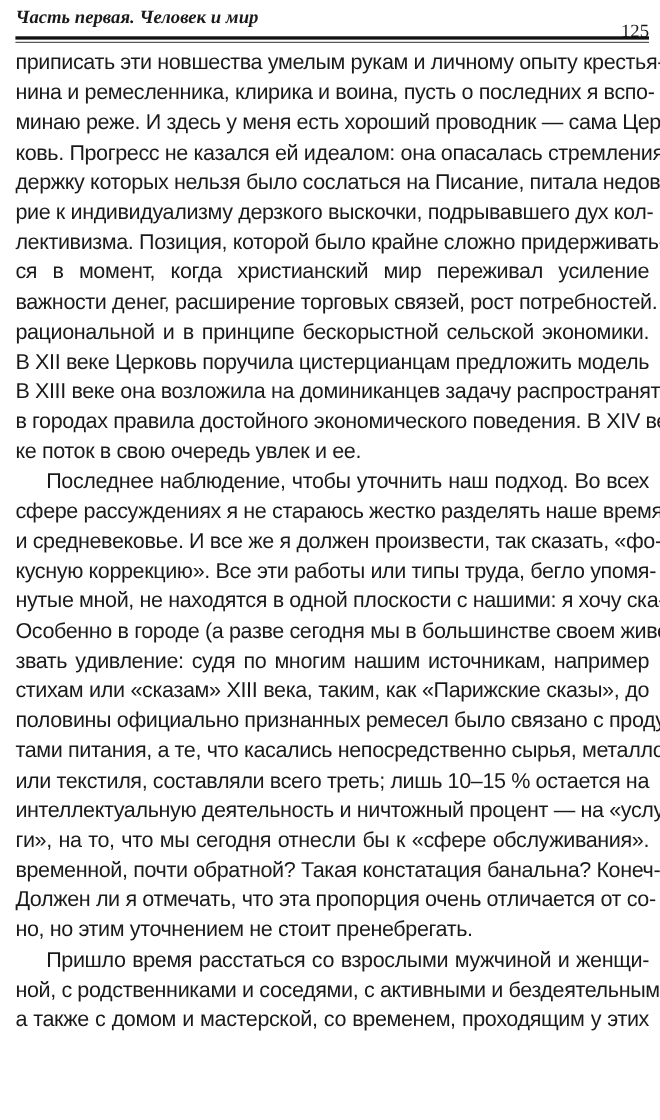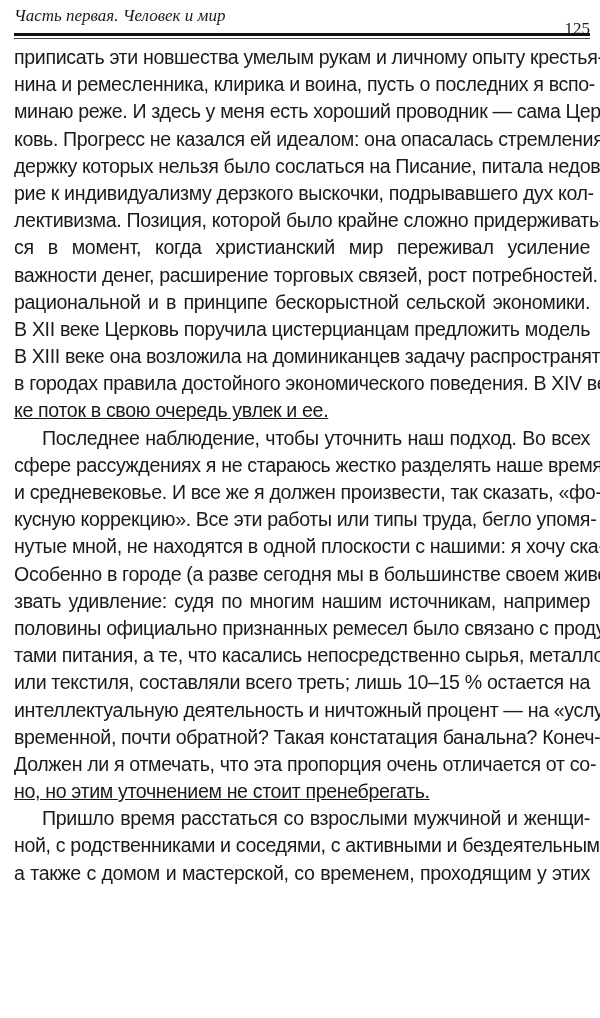--- a/index.html
+++ b/index.html
@@ -2,31 +2,31 @@
 <html><head>
 <meta charset="utf-8">
 <style>
   html, body { margin: 0; padding: 0; background: #ffffff; }
   body { width: 600px; height: 1018px; overflow: hidden; position: relative; color: #1a1a1a; }
   .page { position: absolute; left: 14px; top: 0; width: 576px; }
   .running-head {
     position: absolute; left: 0; top: 4px; width: 576px; height: 24px;
     font-family: "Liberation Serif", serif; font-size: 17px;
   }
-  .running-head .title { position: absolute; left: 0; top: 2px; font-style: italic; }
+  .running-head .title { position: absolute; left: 0; top: 2px; font-style: italic; font-weight: bold; }
   .running-head .folio { position: absolute; right: 0; top: 2px; margin-top: 13px; }
   .rule-thick { position: absolute; left: 0; top: 33px; width: 576px; height: 3px; background: #111; }
   .rule-thin { position: absolute; left: 0; top: 38px; width: 576px; height: 1px; background: #444; }
   .body-text {
     position: absolute; left: 0; top: 44px; width: 576px;
     font-family: "Liberation Sans", sans-serif; font-size: 19.6px; line-height: 27.2px;
     letter-spacing: -0.35px;
   }
   .line { display: block; text-align: justify; text-align-last: justify; white-space: nowrap; height: 27.2px; overflow: visible; }
-  .line.last { text-align-last: left; text-decoration: underline; }
+  .line.last { text-align-last: left; }
   .line.indent { padding-left: 28px; }
 </style>
 </head>
 <body>
 
 <div class="page">
   <div class="running-head">
     <span class="title">Часть первая. Человек и мир</span>
     <span class="folio">125</span>
   </div>
@@ -53,24 +53,26 @@
     </div>
 
     <div>
       <span class="line indent">Последнее наблюдение, чтобы уточнить наш подход. Во всех</span>
       <span class="line">сфере рассуждениях я не стараюсь жестко разделять наше время</span>
       <span class="line">и средневековье. И все же я должен произвести, так сказать, «фо-</span>
       <span class="line">кусную коррекцию». Все эти работы или типы труда, бегло упомя-</span>
       <span class="line">нутые мной, не находятся в одной плоскости с нашими: я хочу ска-</span>
       <span class="line">Особенно в городе (а разве сегодня мы в большинстве своем живем</span>
       <span class="line">звать удивление: судя по многим нашим источникам, например</span>
+      <span class="line">стихам или «сказам» XIII века, таким, как «Парижские сказы», до</span>
       <span class="line">половины официально признанных ремесел было связано с продук-</span>
       <span class="line">тами питания, а те, что касались непосредственно сырья, металлов</span>
       <span class="line">или текстиля, составляли всего треть; лишь 10–15 % остается на</span>
       <span class="line">интеллектуальную деятельность и ничтожный процент — на «услу-</span>
+      <span class="line">ги», на то, что мы сегодня отнесли бы к «сфере обслуживания».</span>
       <span class="line">временной, почти обратной? Такая констатация банальна? Конеч-</span>
       <span class="line">Должен ли я отмечать, что эта пропорция очень отличается от со-</span>
       <span class="line last">но, но этим уточнением не стоит пренебрегать.</span>
     </div>
 
     <div>
       <span class="line indent">Пришло время расстаться со взрослыми мужчиной и женщи-</span>
       <span class="line">ной, с родственниками и соседями, с активными и бездеятельными,</span>
       <span class="line">а также с домом и мастерской, со временем, проходящим у этих</span>
 

